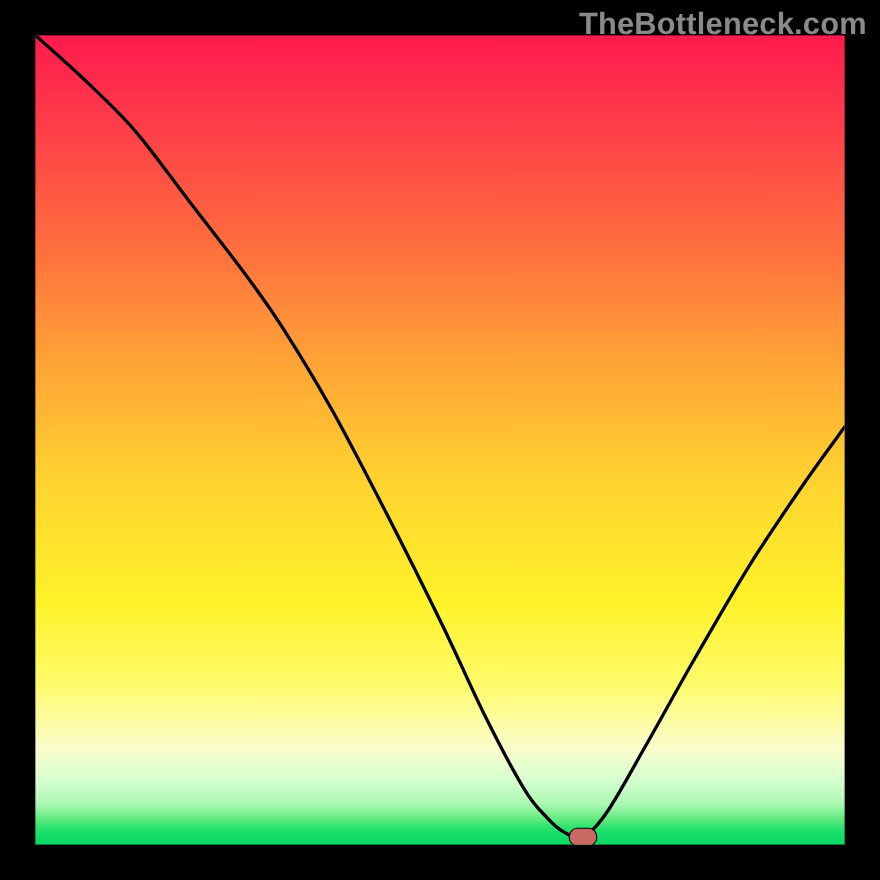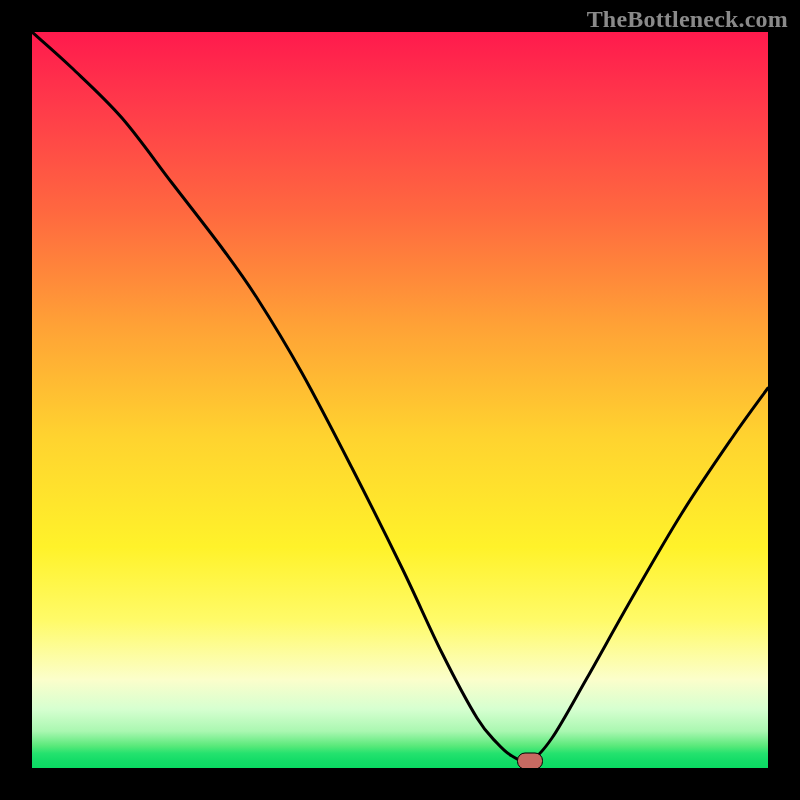--- a/index.html
+++ b/index.html
@@ -64,22 +64,22 @@
     height: 15px;
     background: #c76a62;
     border: 1.5px solid #000;
     border-radius: 8px;
     transform: translate(-50%, -50%);
   }
   .watermark {
     position: absolute;
     top: 6px;
     right: 12px;
-    font-family: Liberation Serif, serif;
-    font-size: 24px;
+    font-family: Liberation Sans, sans-serif;
+    font-size: 28px;
     font-weight: bold;
     color: #8a8a8a;
     letter-spacing: 0.2px;
     user-select: none;
   }
 </style>
 </head>
 <body>
 
 <div class="frame">

